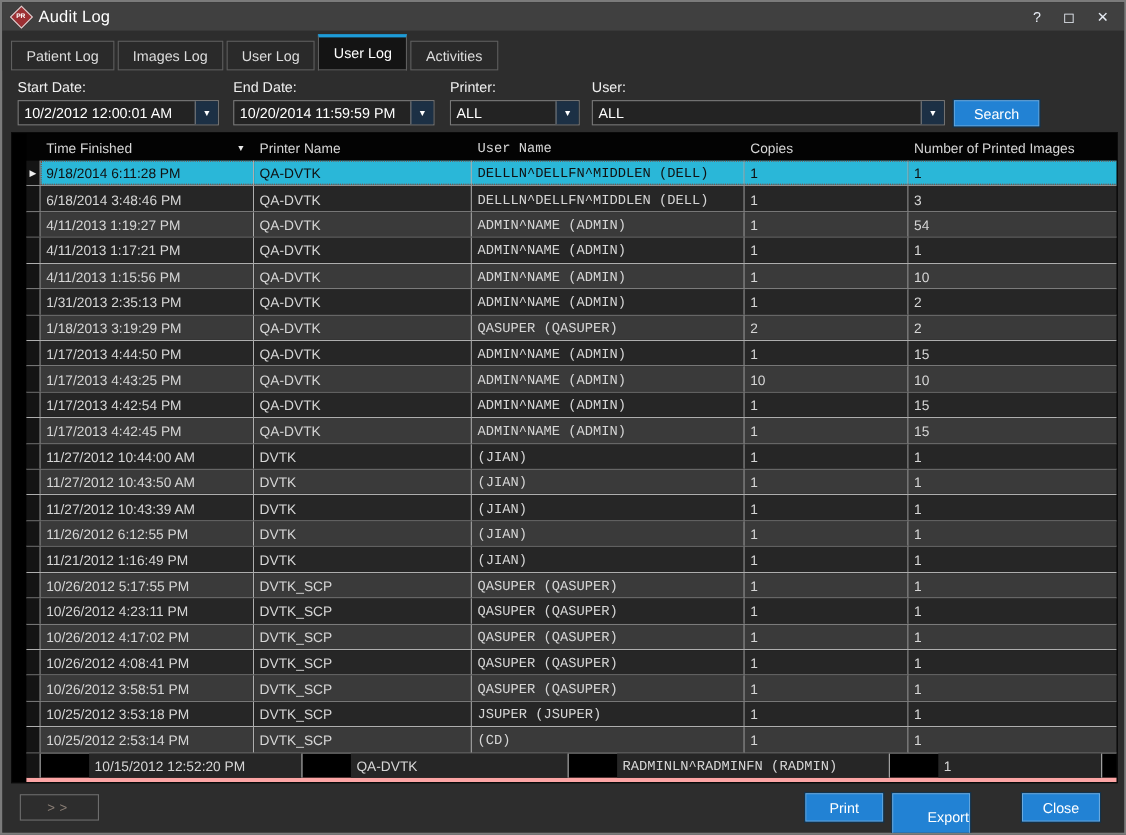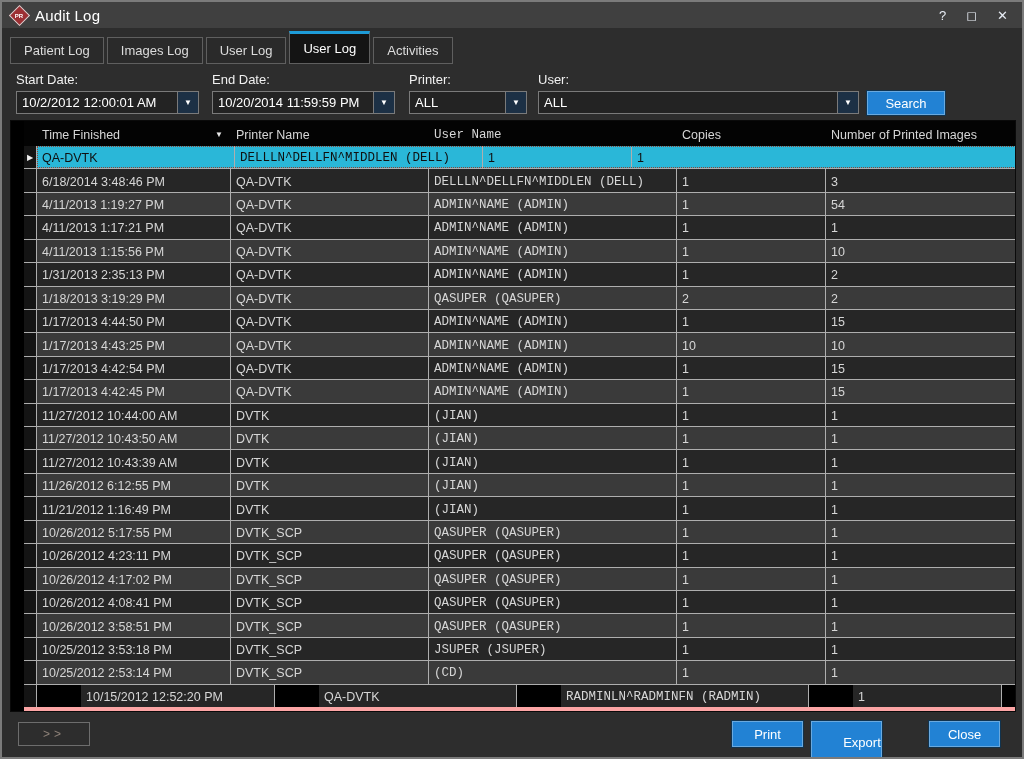--- a/index.html
+++ b/index.html
@@ -200,20 +200,21 @@
             <div class="cell c3">
               <span>Copies</span>
             </div>
             <div class="cell c4">
               <span>Number of Printed Images</span>
             </div>
           </div>
         <div class="tbody">
             <div class="row even selected">
               <div class="cell gutter">▶</div>
+              <div class="cell c0">9/18/2014 6:11:28 PM</div>
               <div class="cell c1">QA-DVTK</div>
               <div class="cell c2">DELLLN^DELLFN^MIDDLEN (DELL)</div>
               <div class="cell c3">1</div>
               <div class="cell c4">1</div>
             </div>
             <div class="row odd">
               <div class="cell gutter"></div>
               <div class="cell c0">6/18/2014 3:48:46 PM</div>
               <div class="cell c1">QA-DVTK</div>
               <div class="cell c2">DELLLN^DELLFN^MIDDLEN (DELL)</div>

